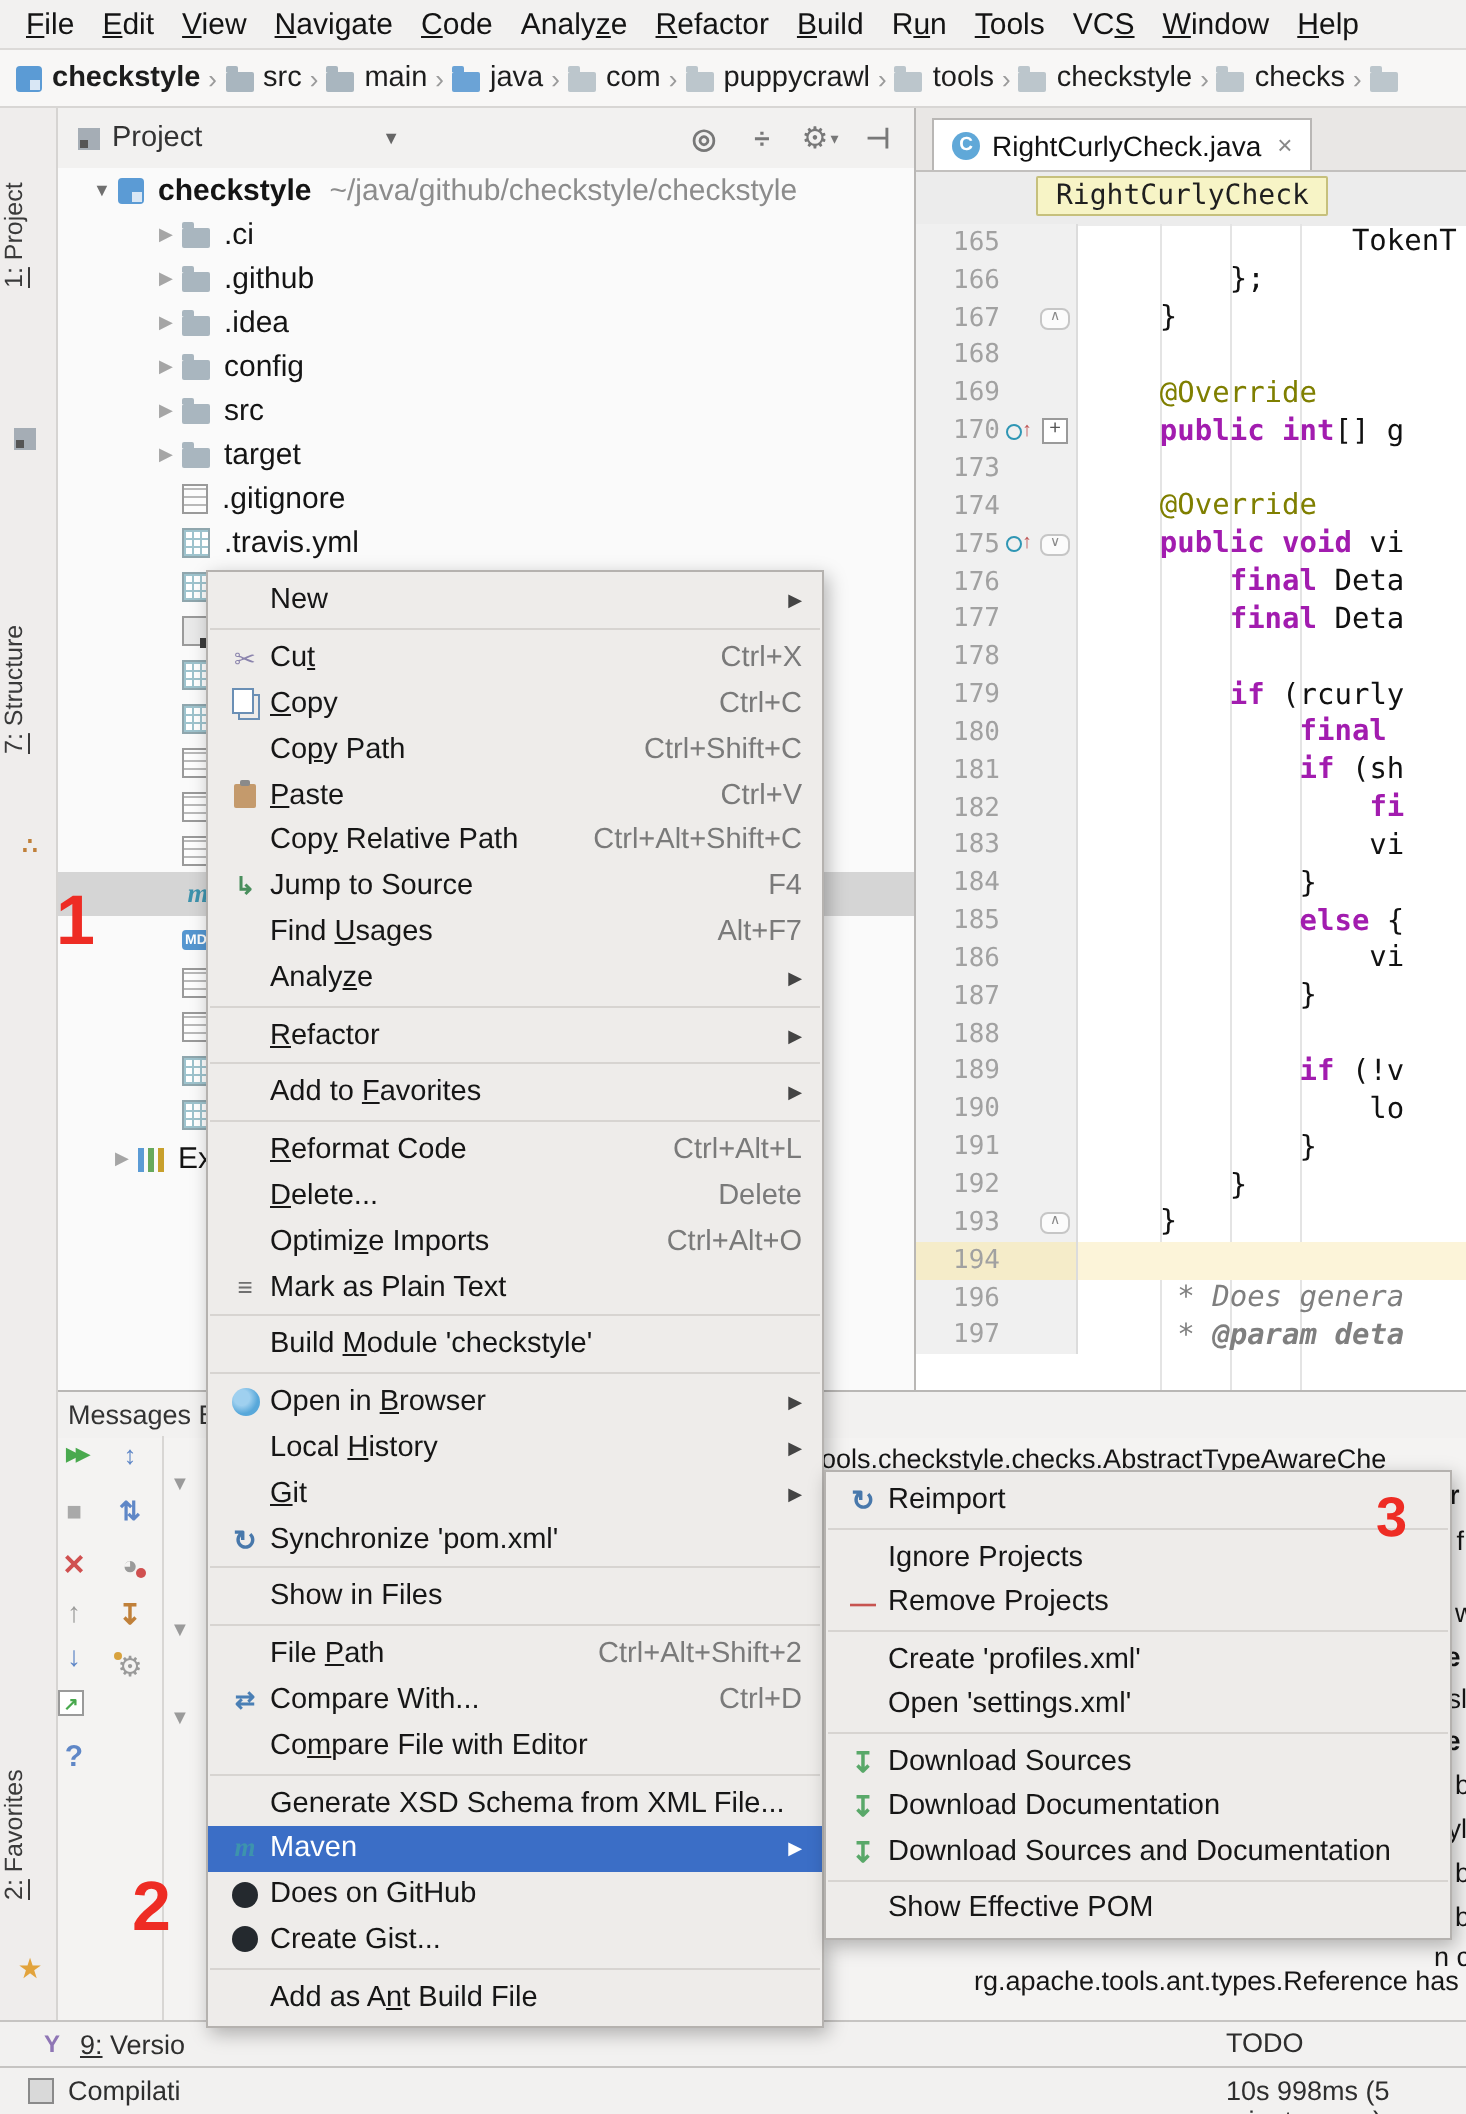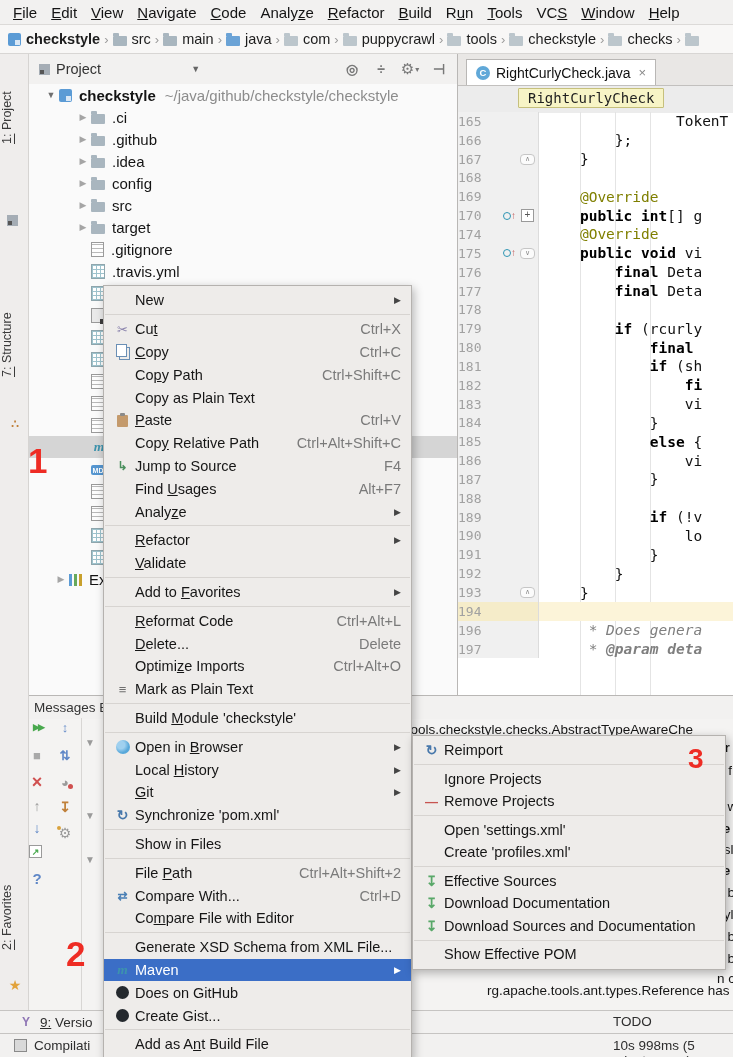--- a/index.html
+++ b/index.html
@@ -47,25 +47,25 @@
   .tab .close{color:#888;font-size:13px;margin-left:2px}
   #sticky{height:27px;background:#ececec;position:relative}
   #stickybox{position:absolute;left:60px;top:2px;font-family:"DejaVu Sans Mono",monospace;font-size:14px;
              background:#f7f4c6;border:1px solid #c6c07c;padding:1px 9px;color:#1f1f1f;border-radius:1px}
   #codearea{position:absolute;top:58px;left:0;right:0;bottom:0}
   .iguide{position:absolute;width:1px;background:#e4e4e4;top:0;bottom:0;z-index:0}
   .crow{height:18.85px;display:flex;align-items:stretch;position:relative;z-index:1}
   .crow.hl{background:#fcf4d9}
   .gut{width:80px;flex:none;display:flex;align-items:center;background:#f0f0f0;border-right:1px solid #dcdcdc}
   .crow.hl .gut{background:#f5ecc9}
-  .ln{width:42px;text-align:left;font-family:"DejaVu Sans Mono",monospace;font-size:13px;color:#a1a1a1;flex:none}
+  .ln{width:42px;text-align:right;font-family:"DejaVu Sans Mono",monospace;font-size:13px;color:#a1a1a1;flex:none}
   .mk{width:19px;flex:none;display:flex;justify-content:center;align-items:center}
   .fd{width:17px;flex:none;display:flex;justify-content:center;align-items:center}
   .codeln{font-family:"DejaVu Sans Mono",monospace;font-size:14.5px;white-space:pre;padding-left:6px;display:flex;align-items:center}
-  .k{color:#000000;font-weight:bold}.a{color:#7f7f00}
+  .k{color:#a21caf;font-weight:bold}.a{color:#7f7f00}
   .c,.ci{color:#7f7f7f;font-style:italic}
   .ct{color:#7f7f7f;font-weight:bold;font-style:italic}
   .cb{color:#7f7f7f;font-weight:bold;font-style:italic}
   .p{color:#111}
   .ovr{position:relative;font-size:10px;color:#c05a5a;font-weight:bold;padding-left:8px;line-height:10px}
   .ovr::before{content:"";position:absolute;left:0;top:1px;width:6px;height:6px;border:1.5px solid #2f96b4;border-radius:50%}
   .fold-pill{display:inline-block;width:13px;height:9px;background:#fbfbfb;border:1px solid #c6c6c6;border-radius:4px;
              font-size:7px;line-height:8px;color:#8a8a8a;text-align:center}
   .fold-plus{display:inline-block;width:11px;height:11px;background:#fff;border:1px solid #9a9a9a;
              font-size:10px;line-height:9px;color:#555;text-align:center}
@@ -443,20 +443,28 @@
             <span class="ovr">↑</span>
           </span>
           <span class="fd">
             <span class="fold-plus">+</span>
           </span>
         </span>
         <span class="codeln"><span class="p">    </span><span class="k">public int</span><span class="p">[] g</span></span>
       </div>
       <div class="crow">
         <span class="gut">
+          <span class="ln">173</span>
+          <span class="mk"></span>
+          <span class="fd"></span>
+        </span>
+        <span class="codeln"></span>
+      </div>
+      <div class="crow">
+        <span class="gut">
           <span class="ln">174</span>
           <span class="mk"></span>
           <span class="fd"></span>
         </span>
         <span class="codeln"><span class="p">    </span><span class="a">@Override</span></span>
       </div>
       <div class="crow">
         <span class="gut">
           <span class="ln">175</span>
           <span class="mk">
@@ -716,25 +724,20 @@
       <span class="mi-fill"></span>
       <span class="mi-sc">Ctrl+C</span>
     </div>
     <div class="mi">
       <span class="mi-ic"></span>
       <span class="mi-lb"><span>Co</span><span class="mn">p</span><span>y Path</span></span>
       <span class="mi-fill"></span>
       <span class="mi-sc">Ctrl+Shift+C</span>
     </div>
     <div class="mi">
-      <span class="mi-ic"></span>
-      <span class="mi-lb">Copy as Plain Text</span>
-      <span class="mi-fill"></span>
-    </div>
-    <div class="mi">
       <span class="mi-ic">
         <i class="icx icx-paste"></i>
       </span>
       <span class="mi-lb"><span></span><span class="mn">P</span><span>aste</span></span>
       <span class="mi-fill"></span>
       <span class="mi-sc">Ctrl+V</span>
     </div>
     <div class="mi">
       <span class="mi-ic"></span>
       <span class="mi-lb"><span>Cop</span><span class="mn">y</span><span> Relative Path</span></span>
@@ -760,25 +763,20 @@
       <span class="mi-lb"><span>Analy</span><span class="mn">z</span><span>e</span></span>
       <span class="mi-fill"></span>
       <span class="mi-ar">▶</span>
     </div>
     <div class="msep"></div>
     <div class="mi">
       <span class="mi-ic"></span>
       <span class="mi-lb"><span></span><span class="mn">R</span><span>efactor</span></span>
       <span class="mi-fill"></span>
       <span class="mi-ar">▶</span>
-    </div>
-    <div class="mi">
-      <span class="mi-ic"></span>
-      <span class="mi-lb"><span></span><span class="mn">V</span><span>alidate</span></span>
-      <span class="mi-fill"></span>
     </div>
     <div class="msep"></div>
     <div class="mi">
       <span class="mi-ic"></span>
       <span class="mi-lb"><span>Add to </span><span class="mn">F</span><span>avorites</span></span>
       <span class="mi-fill"></span>
       <span class="mi-ar">▶</span>
     </div>
     <div class="msep"></div>
     <div class="mi">
@@ -918,34 +916,34 @@
     <div class="mi">
       <span class="mi-ic">
         <i class="icx icx-remove">—</i>
       </span>
       <span class="mi-lb">Remove Projects</span>
       <span class="mi-fill"></span>
     </div>
     <div class="msep"></div>
     <div class="mi">
       <span class="mi-ic"></span>
+      <span class="mi-lb">Create 'profiles.xml'</span>
+      <span class="mi-fill"></span>
+    </div>
+    <div class="mi">
+      <span class="mi-ic"></span>
       <span class="mi-lb">Open 'settings.xml'</span>
       <span class="mi-fill"></span>
     </div>
-    <div class="mi">
-      <span class="mi-ic"></span>
-      <span class="mi-lb">Create 'profiles.xml'</span>
-      <span class="mi-fill"></span>
-    </div>
     <div class="msep"></div>
     <div class="mi">
       <span class="mi-ic">
         <i class="icx icx-download">↧</i>
       </span>
-      <span class="mi-lb">Effective Sources</span>
+      <span class="mi-lb">Download Sources</span>
       <span class="mi-fill"></span>
     </div>
     <div class="mi">
       <span class="mi-ic">
         <i class="icx icx-download">↧</i>
       </span>
       <span class="mi-lb">Download Documentation</span>
       <span class="mi-fill"></span>
     </div>
     <div class="mi">

